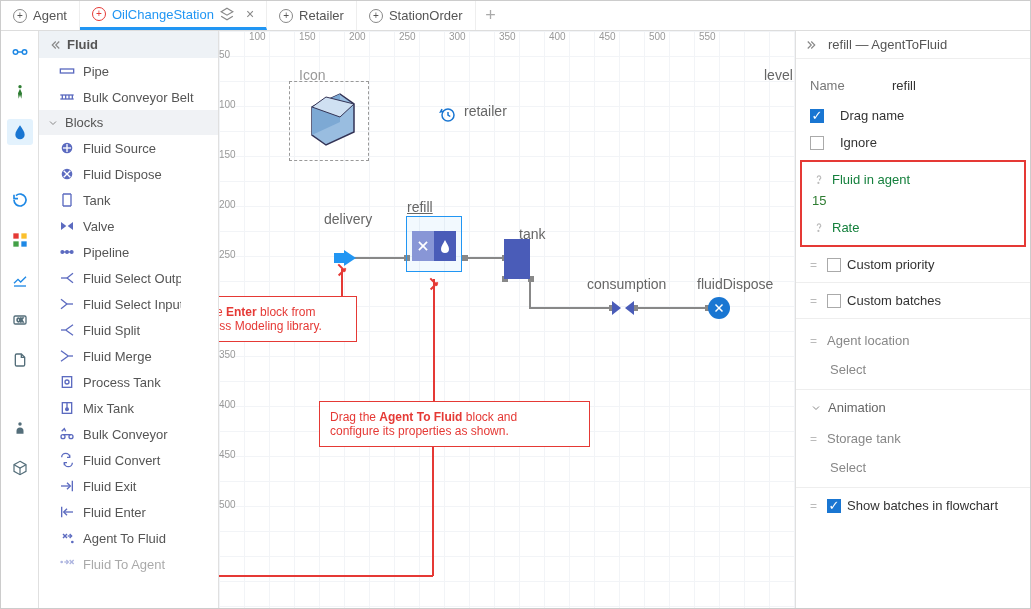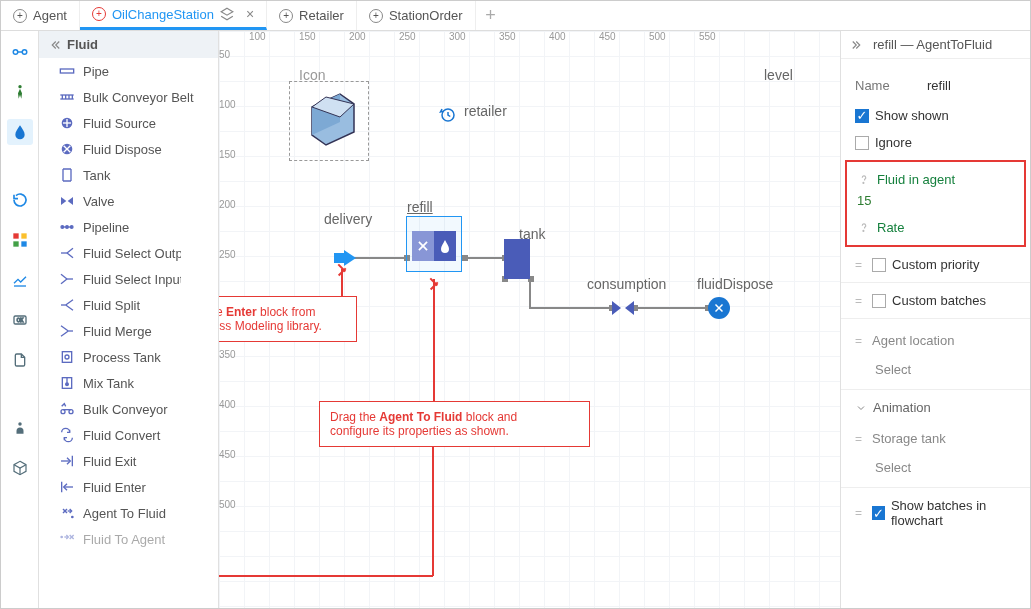--- a/index.html
+++ b/index.html
@@ -39,24 +39,24 @@
 .refill-inner .half { width:50%; display:flex; align-items:center; justify-content:center; }
 .refill-inner .half:first-child { background:#8896d6; }
 .tank-block { position:absolute; left:285px; top:208px; width:26px; height:40px; background:#4a5cb8; }
 .valve-block { position:absolute; left:393px; top:268px; }
 .dispose-block { position:absolute; left:489px; top:266px; width:22px; height:22px; background:#1976d2; border-radius:50%; display:flex; align-items:center; justify-content:center; color:#fff; font-size:12px; }
 .conn { position:absolute; background:#888; height:1.5px; }
 .conn-v { position:absolute; background:#888; width:1.5px; }
 .port { position:absolute; width:6px; height:6px; background:#888; }
 .callout { position:absolute; border:1.5px solid #e53935; background:#fff; padding:8px 10px; font-size:12px; color:#e53935; z-index:10; }
 .callout-line { position:absolute; background:#e53935; }
-.props { width: 190px; border-left: 1px solid #e0e0e0; display:flex; flex-direction:column; overflow:hidden; }
+.props { width: 235px; border-left: 1px solid #e0e0e0; display:flex; flex-direction:column; overflow:hidden; }
 .props-header { display:flex; align-items:center; gap:8px; padding:6px 10px; border-bottom:1px solid #eee; color:#555; }
 .props-body { padding:10px 14px; flex:1; overflow-y:auto; }
-.prop-row { display:flex; align-items:center; gap:6px; padding:6px 0; }
+.prop-row { display:flex; align-items:center; gap:16px; padding:6px 0; }
 .prop-label { color:#777; width:60px; }
 .prop-value { color:#333; padding:3px 6px; }
 .chk { width:14px; height:14px; border:1.5px solid #1976d2; display:inline-flex; align-items:center; justify-content:center; background:#fff; }
 .chk.checked { background:#1976d2; color:#fff; }
 .chk.unchecked { border-color:#aaa; }
 .prop-highlight { border:2px solid #e53935; padding:8px 10px; margin:4px -10px; }
 .prop-field-label { color:#15803d; font-weight:500; padding:2px 0; display:flex; align-items:center; gap:6px; }
 .prop-field-val { color:#2e7d32; padding:4px 0 10px 0; }
 .prop-plain-label { color:#888; padding:4px 0; }
 .prop-select { color:#888; padding:4px 0 8px 0; }
@@ -190,20 +190,28 @@
               <line x1="2" y1="9" x2="22" y2="9"></line>
               <line x1="2" y1="15" x2="22" y2="15"></line>
               <line x1="5" y1="9" x2="5" y2="15"></line>
               <line x1="10" y1="9" x2="10" y2="15"></line>
               <line x1="15" y1="9" x2="15" y2="15"></line>
               <line x1="20" y1="9" x2="20" y2="15"></line>
             </svg>
           </span>
       <span>Bulk Conveyor Belt</span>
     </div>
+    <div class="palette-group">
+      <span>
+            <svg width="12" height="12" viewBox="0 0 24 24" fill="none" stroke="#888" stroke-width="2">
+              <polyline points="6 9 12 15 18 9"></polyline>
+            </svg>
+          </span>
+      <span>Blocks</span>
+    </div>
     <div class="palette-item">
           <span class="picon">
             <svg width="16" height="16" viewBox="0 0 24 24">
               <circle cx="12" cy="12" r="8" fill="#5c6bc0"></circle>
               <line x1="12" y1="6" x2="12" y2="18" stroke="#fff" stroke-width="2"></line>
               <line x1="6" y1="12" x2="18" y2="12" stroke="#fff" stroke-width="2"></line>
             </svg>
           </span>
           <span>Fluid Source</span>
         </div>
@@ -501,21 +509,21 @@
       </span>
       <span>refill — AgentToFluid</span>
     </div>
     <div class="props-body">
       <div class="prop-row">
         <span class="prop-label">Name</span>
         <span class="prop-value" style="flex:1;">refill</span>
       </div>
       <div class="prop-row">
         <span class="chk checked">✓</span>
-        <span>Show shown</span>
+        <span>Drag name</span>
       </div>
       <div class="prop-row">
         <span class="chk unchecked"></span>
         <span>Ignore</span>
       </div>
 
       <div class="prop-highlight">
         <div class="prop-field-label">
           <span style="color:#bbb;">
                 <svg width="14" height="14" viewBox="0 0 24 24" fill="none" stroke="currentColor" stroke-width="2">

